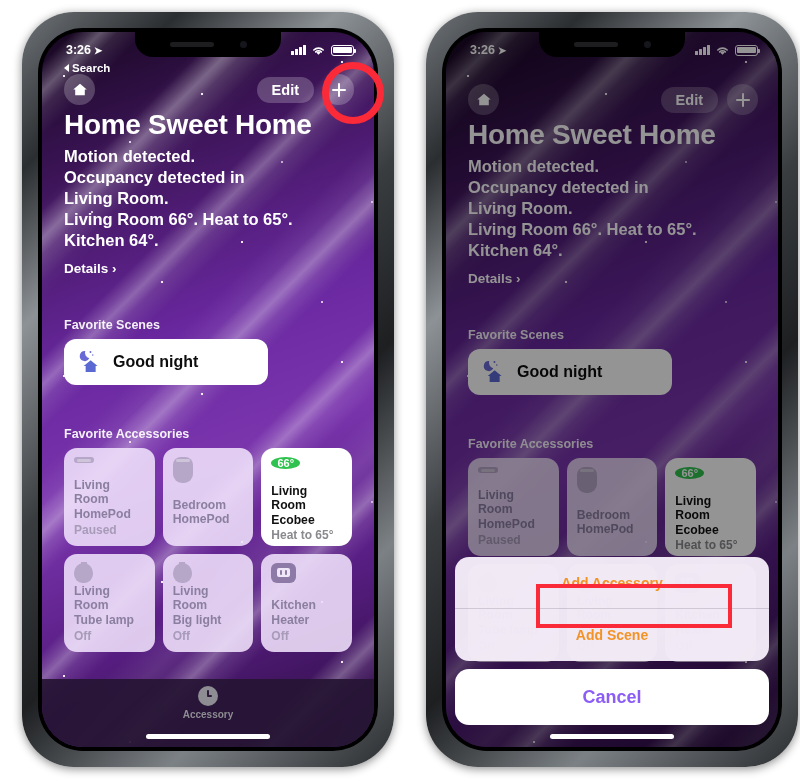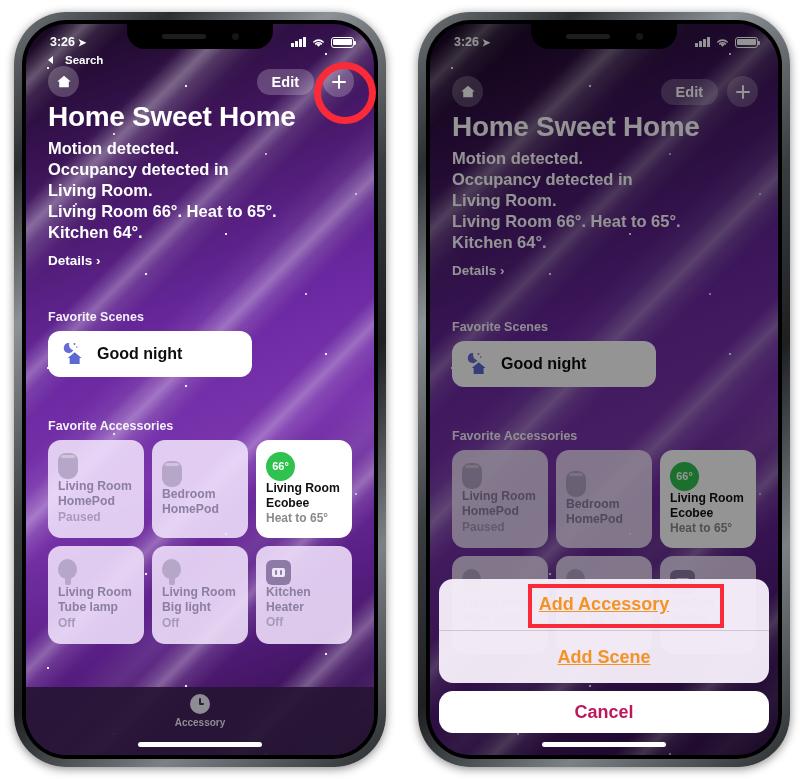--- a/index.html
+++ b/index.html
@@ -11,22 +11,23 @@
   }
   .stage { position: relative; width: 800px; height: 779px; }
 
   
   .phone {
     position: absolute;
     top: 12px;
     width: 372px; height: 755px;
     border-radius: 52px;
     background: linear-gradient(135deg,#6f7478 0%,#2b2e31 14%,#8d9296 28%,#3a3d40 46%,#1d1f21 62%,#7c8185 80%,#2a2d30 100%);
-    padding: 8px;
+    padding: 16px;
     box-shadow: 0 2px 10px rgba(0,0,0,.45);
+    margin-left: 8px;
   }
   .phone.left  { left: 14px; }
   .phone.right { left: 418px; }
   .bezel {
     position: relative;
     width: 100%; height: 100%;
     border-radius: 45px;
     background: #000;
     padding: 4px;
   }
@@ -101,21 +102,21 @@
   .sig i { display: block; width: 2.6px; background: #fff; border-radius: .5px; }
   .sig i:nth-child(1){height:4px}.sig i:nth-child(2){height:6px}
   .sig i:nth-child(3){height:8px}.sig i:nth-child(4){height:10px}
   .batt { width: 23px; height: 11px; border: 1.4px solid #fff; border-radius: 3px; padding: 1.2px; position: relative; }
   .batt::after { content:''; position:absolute; right:-3.2px; top:3px; width:2px; height:4px; background:#fff; border-radius:0 1px 1px 0; }
   .batt i { display: block; height: 100%; width: 100%; background: #fff; border-radius: 1px; }
 
   .backlink {
     position: absolute; left: 22px; top: 30px;
     color: #fff; font-size: 11.5px; font-weight: bold;
-    display: flex; align-items: center; gap: 12px; z-index: 45;
+    display: flex; align-items: center; gap: 3px; z-index: 45;
   }
   .backlink .tri {
     width: 0; height: 0;
     border-top: 4px solid transparent; border-bottom: 4px solid transparent;
     border-right: 5px solid #fff;
   }
 
   
   .navrow {
     display: flex; align-items: center; justify-content: space-between;
@@ -182,22 +183,23 @@
     padding: 0 22px;
     display: grid;
     grid-template-columns: repeat(3, 1fr);
     gap: 8px;
   }
   .acc-tile {
     background: rgba(240,225,252,0.88);
     border-radius: 13px;
     height: 98px;
     padding: 9px 10px;
-    display: flex; flex-direction: column; justify-content: center;
+    display: flex; flex-direction: column; justify-content: flex-start;
     overflow: hidden;
+    gap: 15px;
   }
   .acc-tile.active { background: #fff; }
   .acc-name { font-size: 12.2px; font-weight: bold; color: #8b7fa0; line-height: 1.2; }
   .acc-tile.active .acc-name { color: #101010; }
   .acc-state { font-size: 12px; font-weight: 600; color: #a79bb8; margin-top: 1px; }
   .acc-tile.active .acc-state { color: #8a8a8e; }
 
   .ic-homepod { width: 20px; height: 26px; border-radius: 8px 8px 9px 9px; background: #b6a6c8; position: relative; }
   .ic-homepod::before { content:''; position:absolute; top:2px; left:3px; right:3px; height:3px; border-radius:3px; background: rgba(255,255,255,.35); }
   .ic-bulb { width: 19px; height: 26px; position: relative; }
@@ -254,30 +256,29 @@
   }
   .sheet-group {
     background: rgba(246,238,250,0.96);
     border-radius: 14px;
     overflow: hidden;
     margin-bottom: 8px;
   }
   .sheet-item {
     height: 52px;
     display: flex; align-items: center; justify-content: center;
-    color: #f39325; font-size: 18px; font-weight: 600;
+    color: #f39325; font-size: 14px; font-weight: 600;
     border-bottom: 0.5px solid rgba(120,110,130,0.28);
-    text-decoration: underline;
   }
   .sheet-item:last-child { border-bottom: none; }
   .sheet-cancel {
     background: #fff; border-radius: 14px;
-    height: 42px;
+    height: 56px;
     display: flex; align-items: center; justify-content: center;
-    color: #be185d; font-size: 18px; font-weight: bold;
+    color: #8b5cf6; font-size: 18px; font-weight: bold;
   }
 
   
   .anno-circle {
     position: absolute;
     border: 7px solid #fa2a38;
     border-radius: 50%;
     z-index: 70;
     pointer-events: none;
   }

